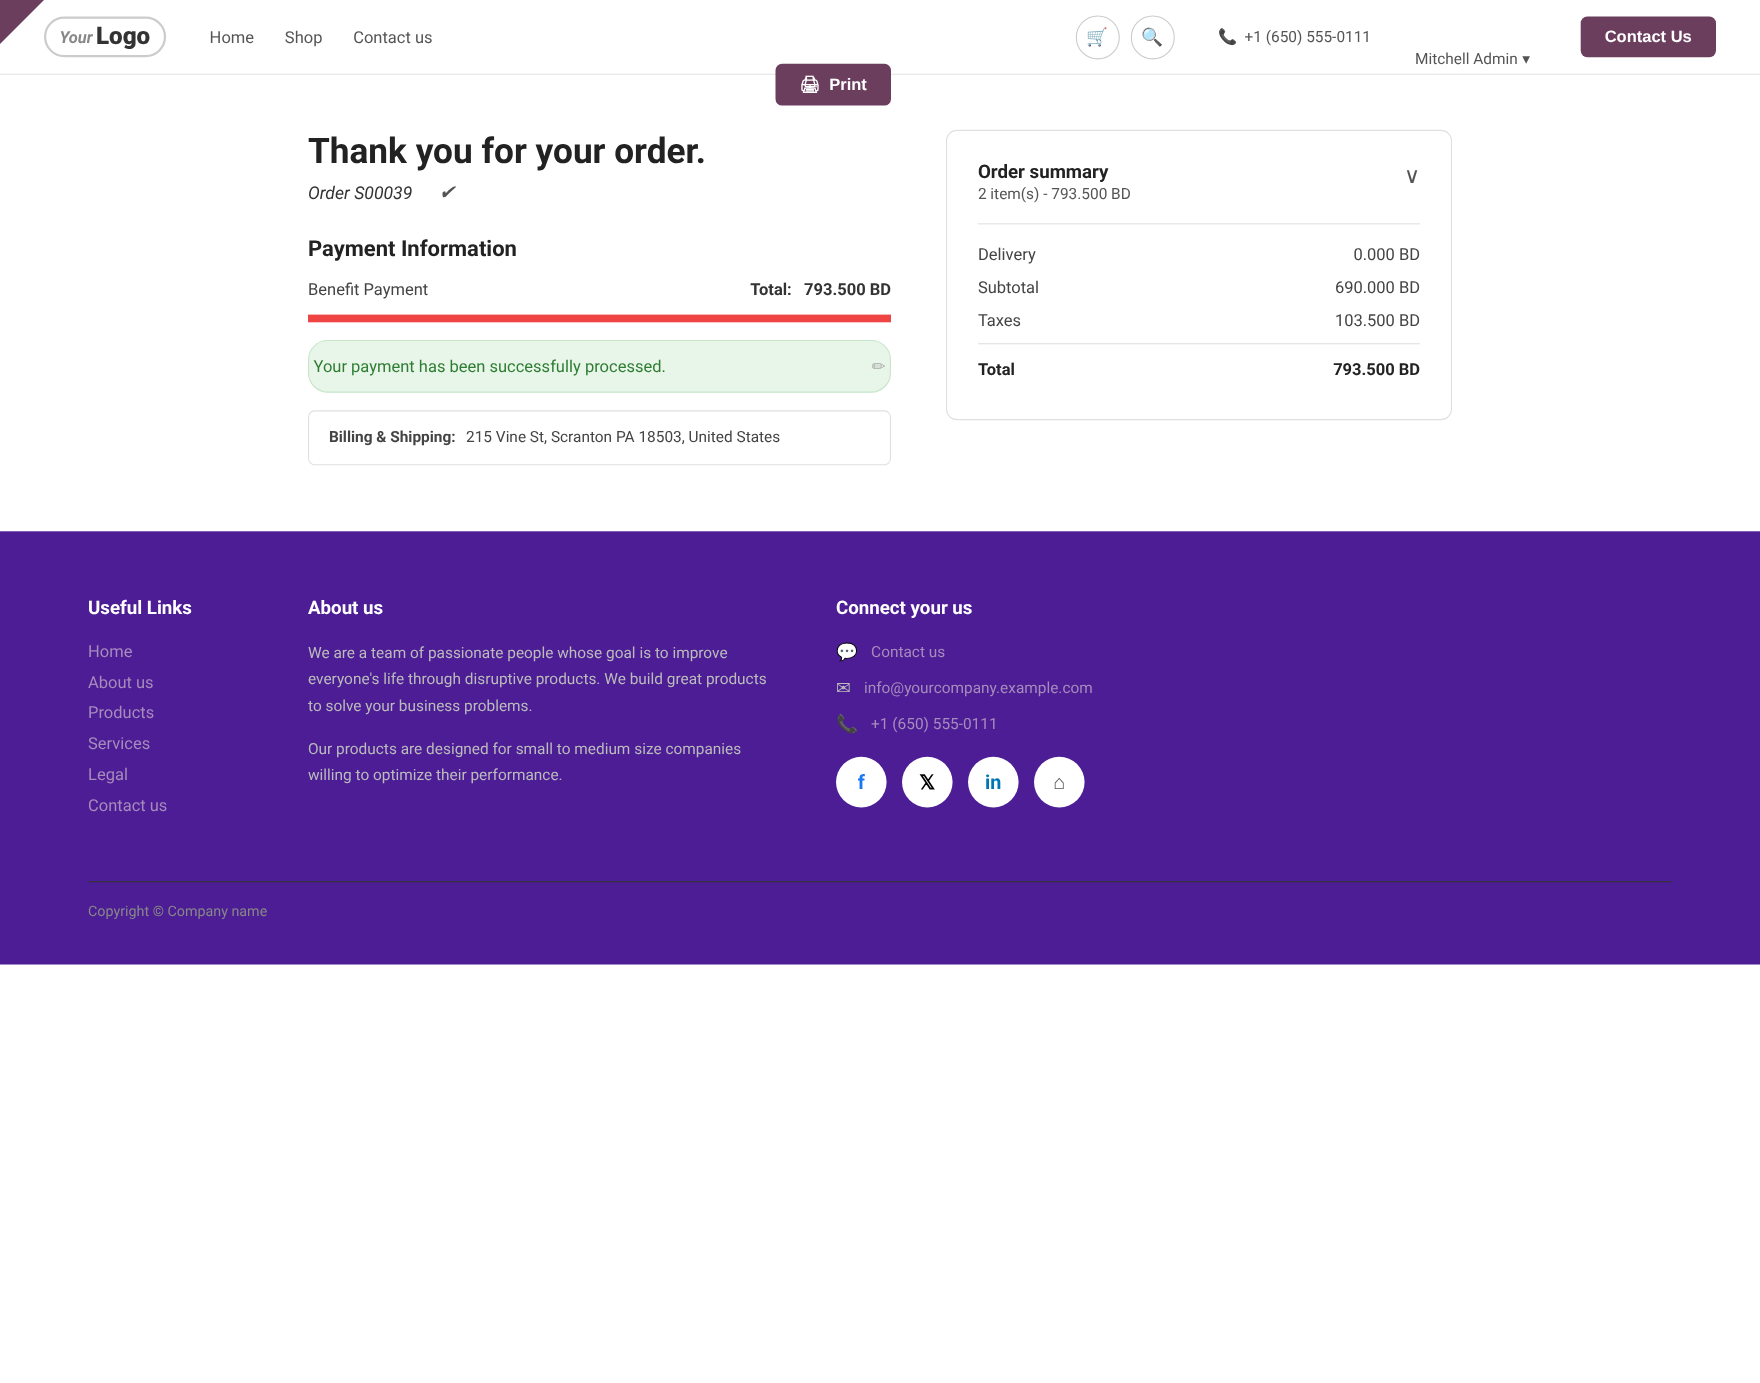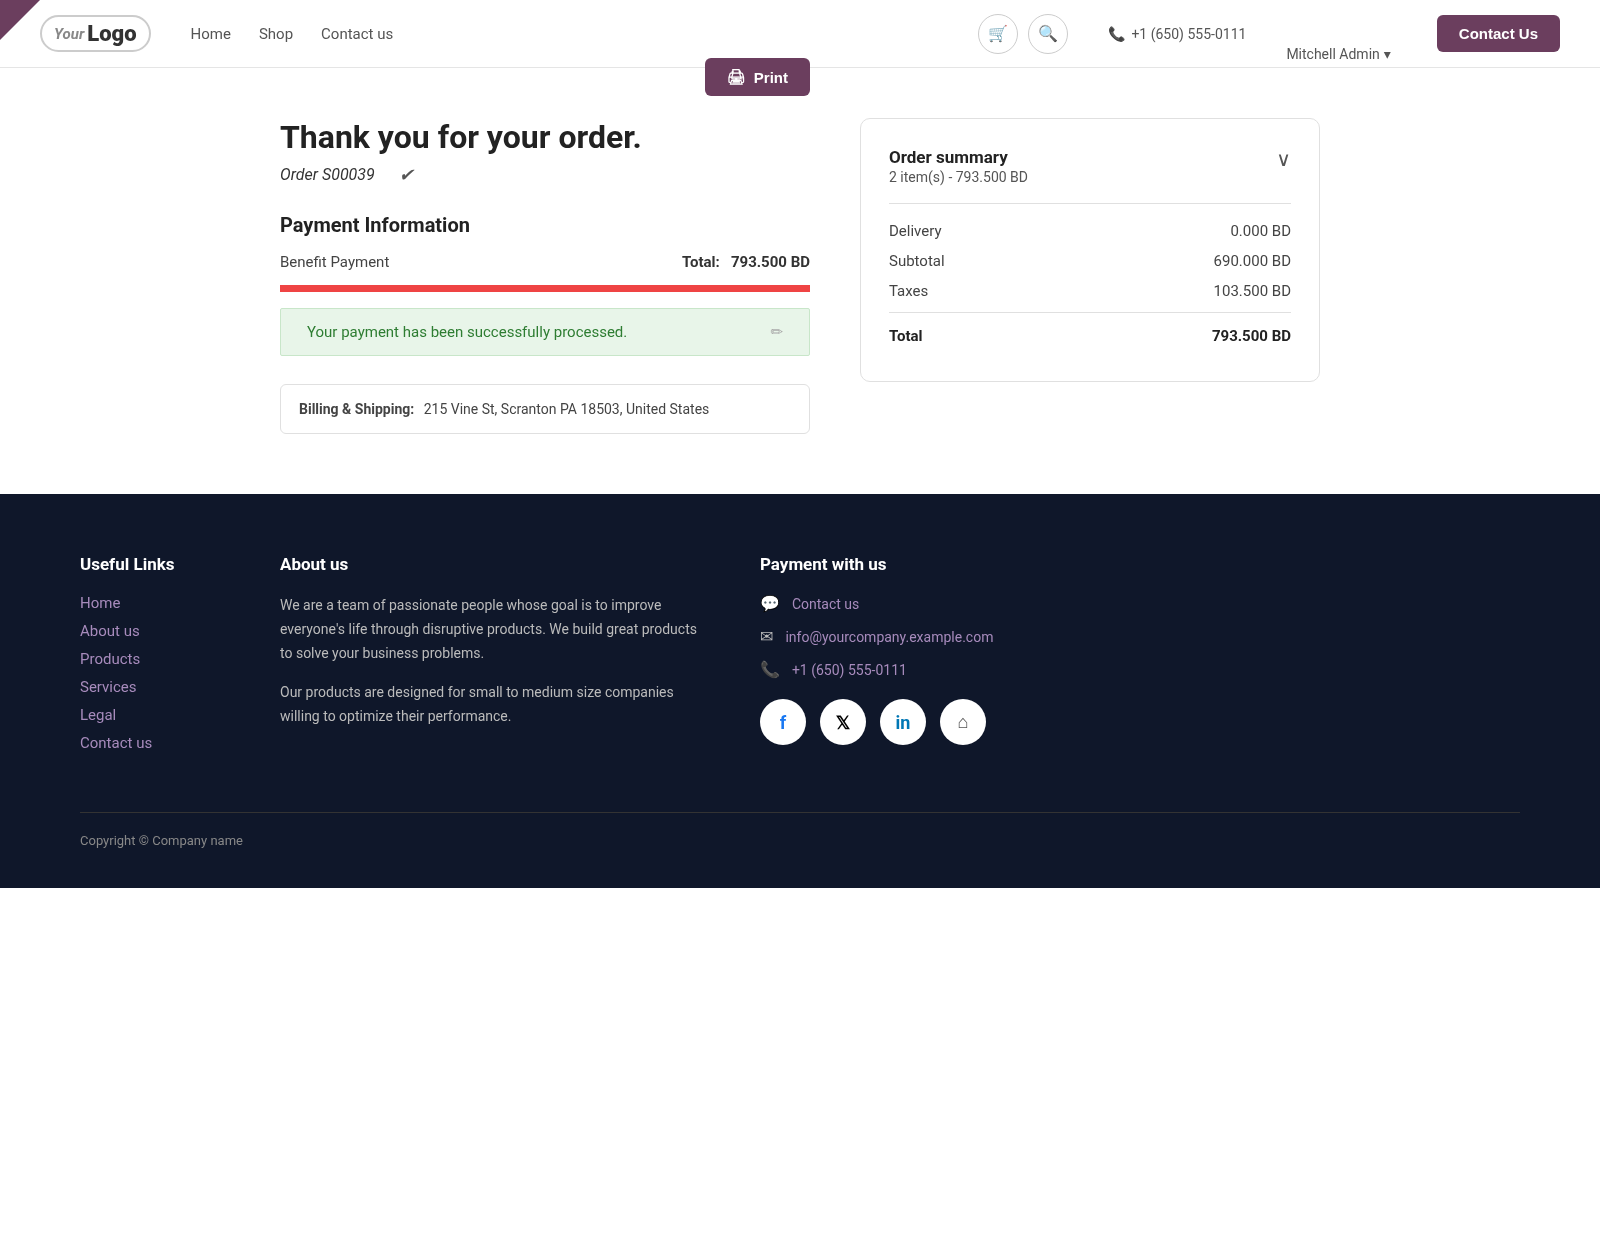--- a/index.html
+++ b/index.html
@@ -140,28 +140,28 @@
       align-items: center;
       padding-bottom: 14px;
       border-bottom: 7px solid #ef4444;
       margin-bottom: 16px;
     }
     .payment-method { color: #444; font-size: 15px; }
     .payment-total { font-weight: 700; font-size: 15px; color: #333; }
     .success-box {
       background: #e8f5e9;
       border: 1px solid #c8e6c9;
-      border-radius: 2px;
-      padding: 14px 26px;
+      border-radius: 18px;
+      padding: 14px 4px;
       color: #2e7d32;
       font-size: 15px;
       display: flex;
       align-items: center;
       justify-content: space-between;
-      margin-bottom: 28px;
+      margin-bottom: 16px;
     }
     .billing-box {
       border: 1px solid #e0e0e0;
       border-radius: 6px;
       padding: 16px 18px;
       font-size: 14px;
       color: #444;
     }
     .billing-label { font-weight: 700; margin-right: 6px; }
 
@@ -193,21 +193,21 @@
     .summary-row.total {
       font-weight: 700;
       color: #222;
       border-top: 1px solid #e0e0e0;
       padding-top: 14px;
       margin-top: 6px;
     }
 
     
     .footer {
-      background: #0f172a;
+      background: #4c1d95;
       color: #ccc;
       padding: 60px 80px 40px 80px;
     }
     .footer-grid {
       display: flex;
       gap: 60px;
       margin-bottom: 50px;
     }
     .footer-col { min-width: 140px; }
     .footer-heading {
@@ -400,21 +400,21 @@
       </ul>
     </div>
 
     <div class="footer-about">
       <div class="footer-heading">About us</div>
       <p>We are a team of passionate people whose goal is to improve everyone's life through disruptive products. We build great products to solve your business problems.</p>
       <p>Our products are designed for small to medium size companies willing to optimize their performance.</p>
     </div>
 
     <div class="footer-connect">
-      <div class="footer-heading">Payment with us</div>
+      <div class="footer-heading">Connect your us</div>
 
       <div class="connect-item">
         <span class="connect-icon">💬</span>
         <a href="#">Contact us</a>
       </div>
       <div class="connect-item">
         <span class="connect-icon">✉</span>
         <a href="#">info@yourcompany.example.com</a>
       </div>
       <div class="connect-item">

